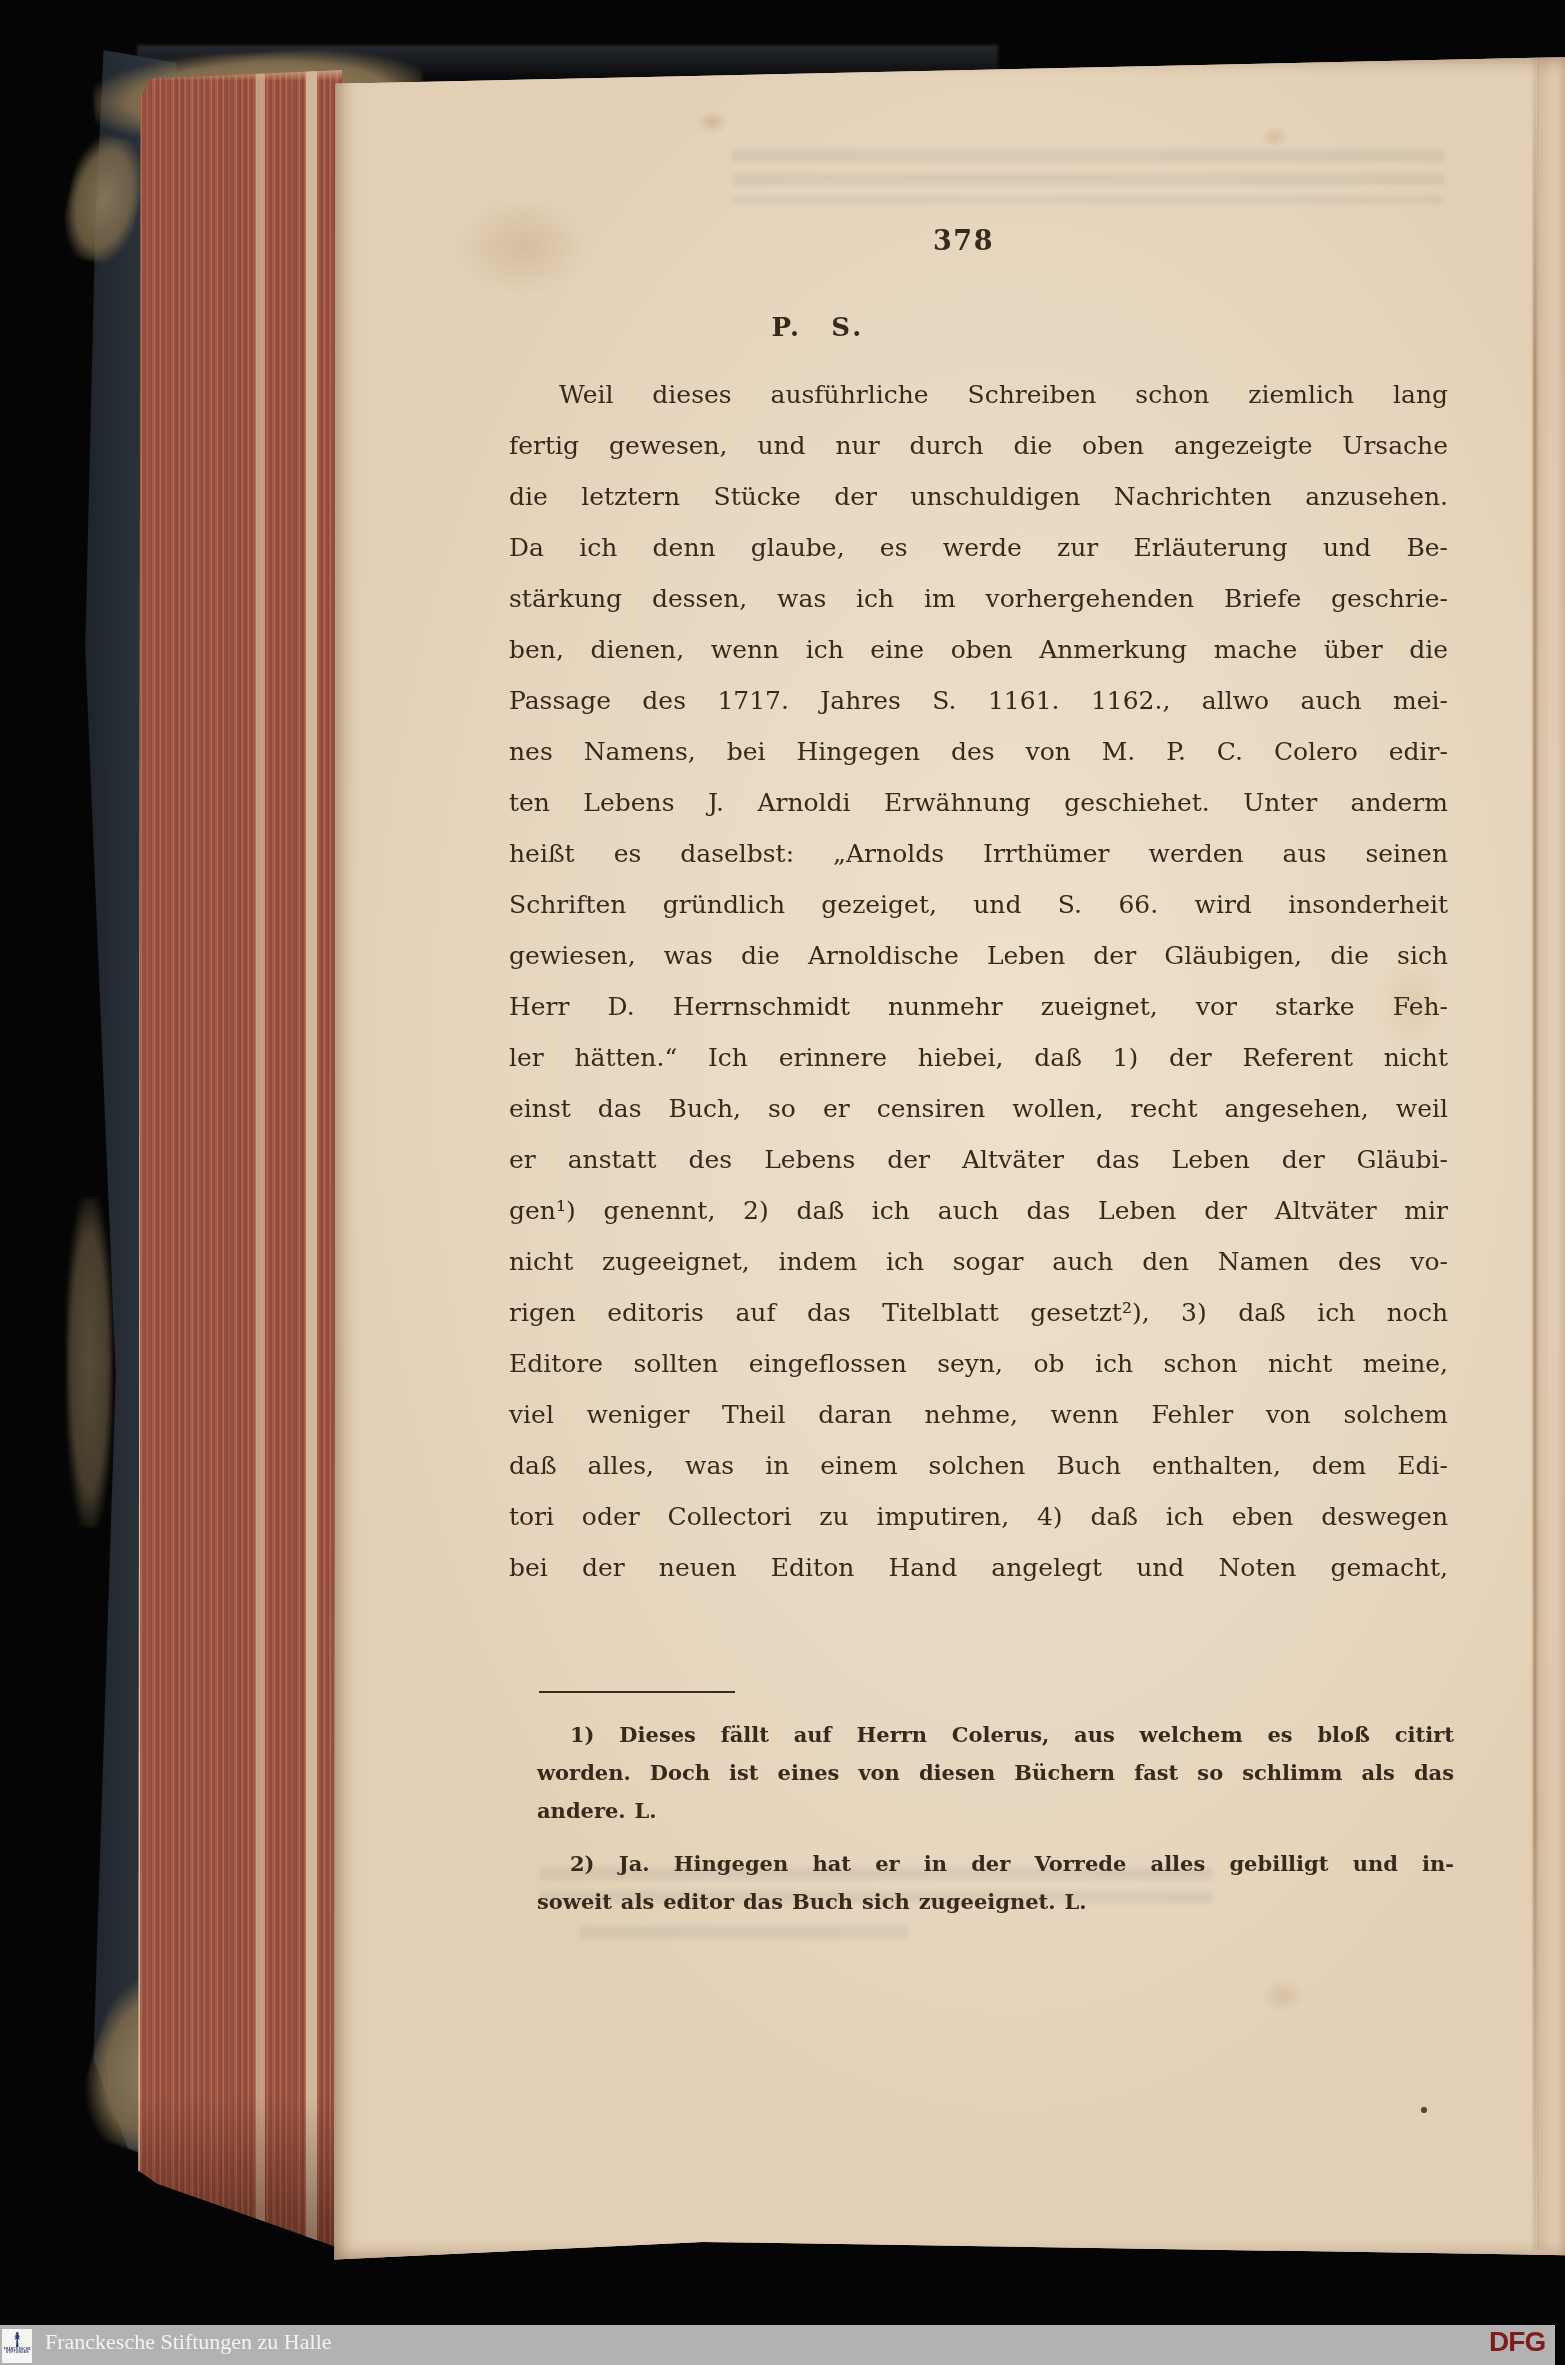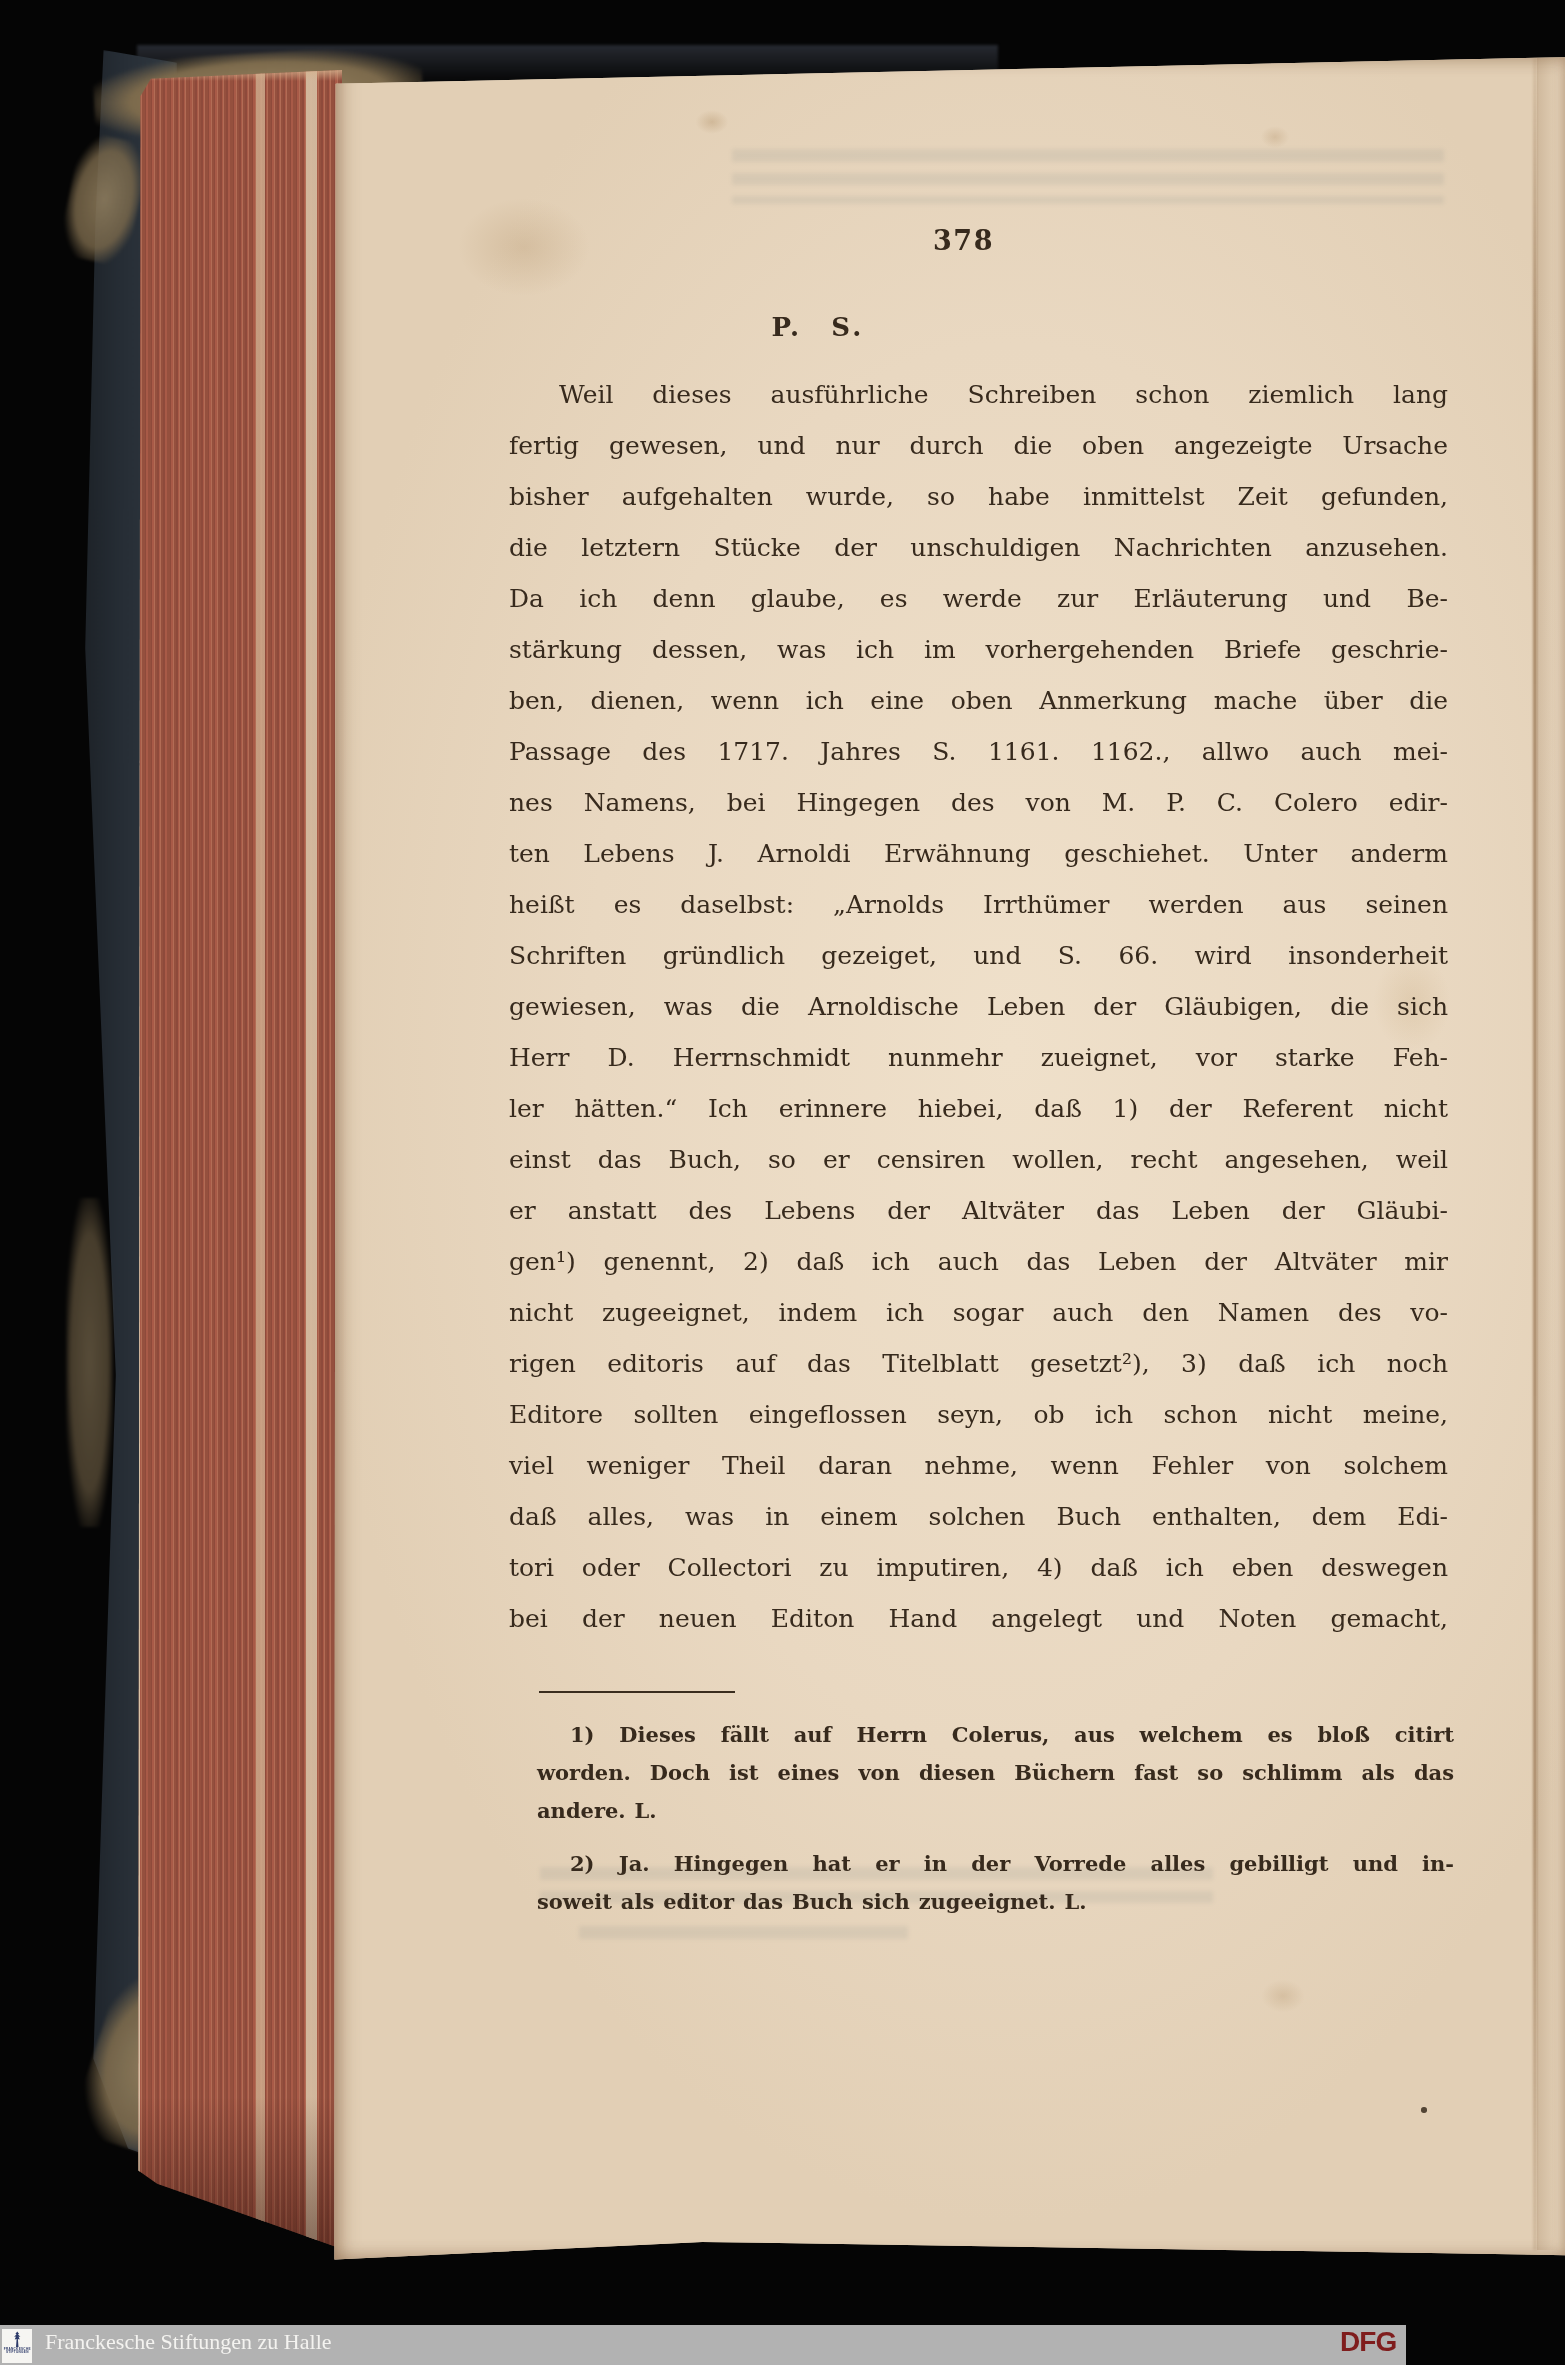--- a/index.html
+++ b/index.html
@@ -83,21 +83,21 @@
   .footnotes{
     position:absolute;left:537px;top:1716px;width:917px;
     font-size:21px;font-weight:bold;line-height:38px;word-spacing:1.6px;
   }
   .fnline{text-align:justify;text-align-last:justify;white-space:nowrap;}
   .fnline.indent{padding-left:33px;}
   .fnline.last{text-align-last:left;}
   .fn2{margin-top:15px;}
   
   .footer-bar{
-    position:absolute;left:0;bottom:0;width:1406px;height:41px;background:#b2b2b2;
+    position:absolute;left:0;bottom:0;width:1555px;height:41px;background:#b2b2b2;
   }
   .logo-box{
     position:absolute;left:2.3px;bottom:3.1px;width:30px;height:34px;background:#f6f5f2;
     display:flex;flex-direction:column;align-items:center;justify-content:flex-start;
     padding-top:1.6px;box-sizing:border-box;
   }
   .logo-glyph{width:12.5px;height:17px;flex:0 0 auto;}
   .logo-caption{
     font-family:"Liberation Sans", sans-serif;font-size:3.1px;line-height:3.9px;
     color:#2d3a69;text-align:center;letter-spacing:0.3px;font-weight:bold;
@@ -132,21 +132,20 @@
   <div class="ghost" style="left:540px;top:1867px;width:673px;height:47px;"></div>
   <div class="ghost" style="left:579px;top:1926px;width:329px;height:20.4px;"></div>
   <div class="ink-dot" style="left:1421px;top:2107px;"></div>
 
   <div class="page-number ink">378</div>
   <div class="ps-heading ink">P. S.</div>
 
   <div class="body-block ink">
     <div class="bodyline indent">Weil dieses ausführliche Schreiben schon ziemlich lang</div>
     <div class="bodyline">fertig gewesen, und nur durch die oben angezeigte Ursache</div>
-    <div class="bodyline">bisher aufgehalten wurde, so habe inmittelst Zeit gefunden,</div>
     <div class="bodyline">die letztern Stücke der unschuldigen Nachrichten anzusehen.</div>
     <div class="bodyline">Da ich denn glaube, es werde zur Erläuterung und Be-</div>
     <div class="bodyline">stärkung dessen, was ich im vorhergehenden Briefe geschrie-</div>
     <div class="bodyline">ben, dienen, wenn ich eine oben Anmerkung mache über die</div>
     <div class="bodyline">Passage des 1717. Jahres S. 1161. 1162., allwo auch mei-</div>
     <div class="bodyline">nes Namens, bei Hingegen des von M. P. C. Colero edir-</div>
     <div class="bodyline">ten Lebens J. Arnoldi Erwähnung geschiehet.  Unter anderm</div>
     <div class="bodyline">heißt es daselbst:  „Arnolds Irrthümer werden aus seinen</div>
     <div class="bodyline">Schriften gründlich gezeiget, und S. 66. wird insonderheit</div>
     <div class="bodyline">gewiesen, was die Arnoldische Leben der Gläubigen, die sich</div>

